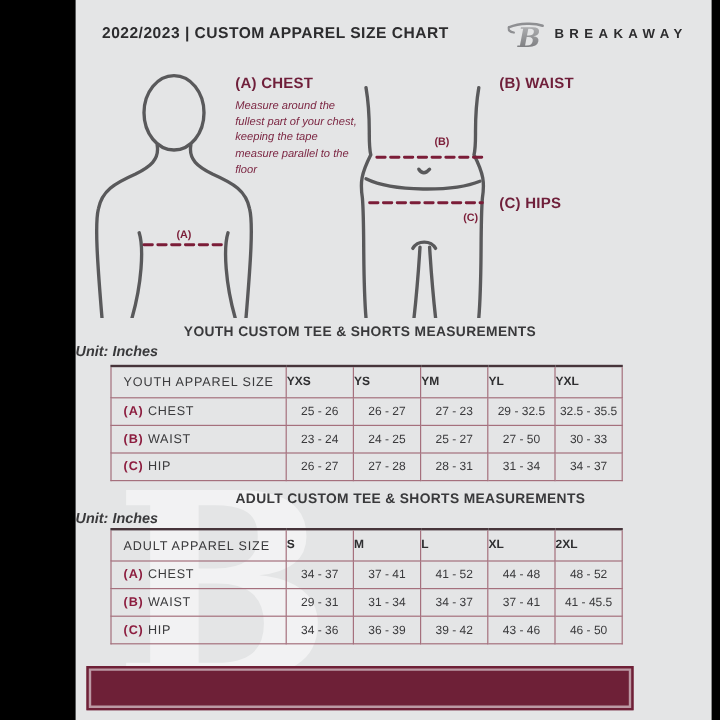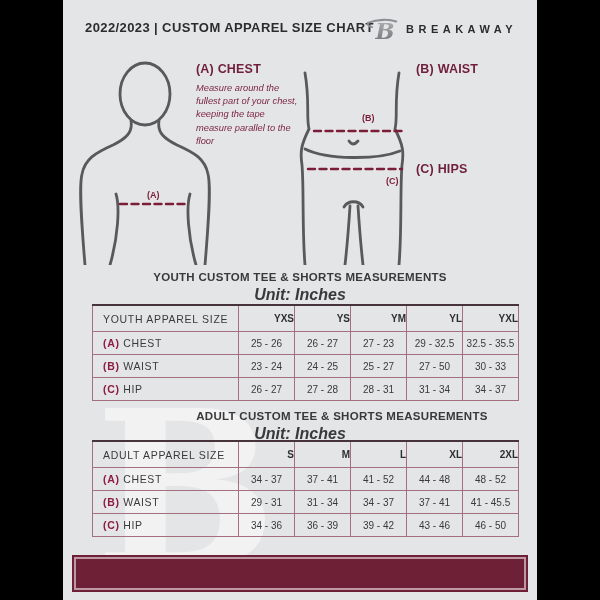--- a/index.html
+++ b/index.html
@@ -1,21 +1,21 @@
 <!DOCTYPE html>
 <html><head>
 <meta charset="utf-8">
 <style>
   html,body { margin:0; padding:0; background:#000; }
   .stage {
     position:relative; width:600px; height:600px; background:#000;
     font-family:"Liberation Sans", sans-serif; overflow:hidden;
   }
   .doc {
-    position:absolute; left:63px; top:0; width:474px; height:600px;
+    position:absolute; left:63px; top:0; width:530px; height:600px;
     background:#e4e5e6;
   }
   
   .hdr-title {
     position:absolute; left:22px; top:20px;
     font-size:13px; font-weight:800; letter-spacing:.4px; color:#2c2c2e;
     white-space:nowrap;
   }
   .brand { position:absolute; right:20px; top:15px; display:flex; align-items:center; gap:7px; }
   .brand-name { font-size:11px; font-weight:700; letter-spacing:4.5px; color:#2c2c2e; }
@@ -23,31 +23,31 @@
   .guide-block { position:absolute; z-index:1; }
   .guide-h { font-size:12.5px; font-weight:800; color:#6f1f3a; letter-spacing:.2px; }
   .guide-p { margin-top:6px; font-size:9.3px; font-style:italic; color:#7c2743; line-height:1.42; }
   .fig { position:absolute; }
   .fig path, .fig ellipse { fill:none; stroke:#59595b; stroke-width:2.8; stroke-linecap:round; }
   .fig .dash { stroke:#7b1d38; stroke-width:2.4; stroke-dasharray:7 4.5; }
   .fig text { font-family:"Liberation Sans",sans-serif; font-size:9px; font-weight:700; fill:#7b1d38; }
   
   .tbl-title { position:absolute; left:0; width:474px; text-align:center;
     font-size:11.5px; font-weight:800; letter-spacing:.3px; color:#39393b; z-index:1; }
-  .tbl-unit { position:absolute; left:0; width:474px; text-align:center;
-    font-size:16px; font-style:italic; font-weight:600; color:#39393b; z-index:1; }
+  .tbl-unit { position:absolute; left:0; width:474px; 
+    font-size:12px; font-style:italic; font-weight:600; color:#39393b; z-index:1; }
   table.size-table { position:absolute; left:29px; border-collapse:collapse; z-index:1; }
   .size-table th, .size-table td { border:1px solid #a5707d; padding:0; }
   .size-table thead th { border-top:2px solid #46343a; height:25px; }
   .size-table td { height:22px; }
   .size-table th:first-child, .size-table td:first-child { width:135px; }
   .size-table th:not(:first-child), .size-table td:not(:first-child) { width:55px; }
   .cell-label-col { text-align:left; padding-left:10px !important; font-size:10.5px;
     letter-spacing:.7px; color:#3a3a3c; font-weight:400;margin-left:16px; }
-  .cell-size { font-weight:700; font-size:10px; color:#2f2f31; text-align:right; }
+  .cell-size { font-weight:700; font-size:10px; color:#2f2f31; text-align:left; }
   .cell-val { font-size:10px; color:#3a3a3c; text-align:center; }
   .row-key { color:#8c1d3f; font-weight:700; }
   .row-name { color:#3a3a3c; font-weight:400; letter-spacing:.6px; }
   
   .watermark {
     position:absolute; left:32px; top:393px; z-index:0;
     font-family:"DejaVu Serif", serif; font-weight:700;
     font-size:215px; line-height:.9; color:rgba(255,255,255,.5);
   }
   .footer-bar {

